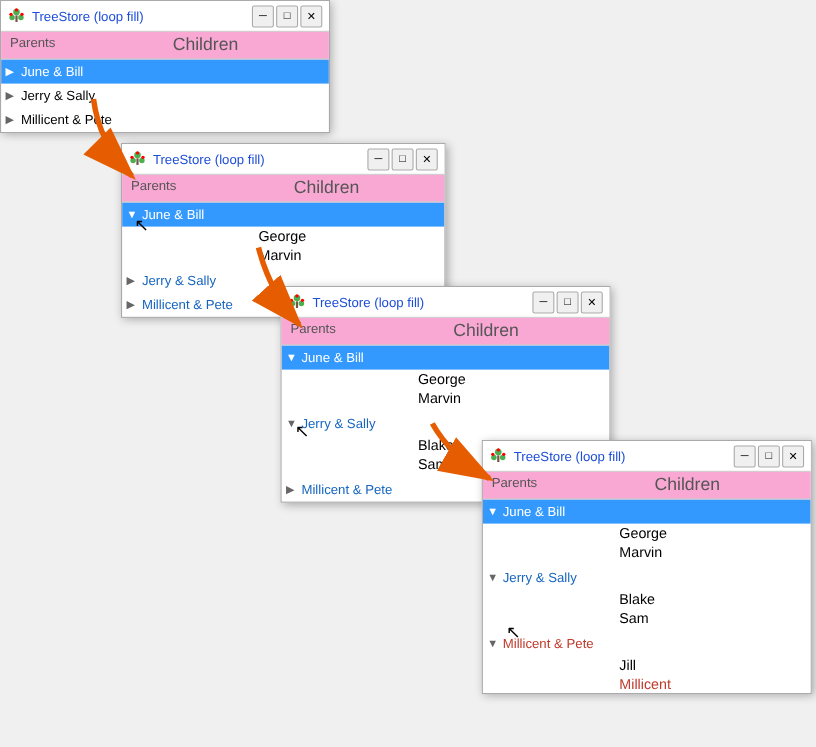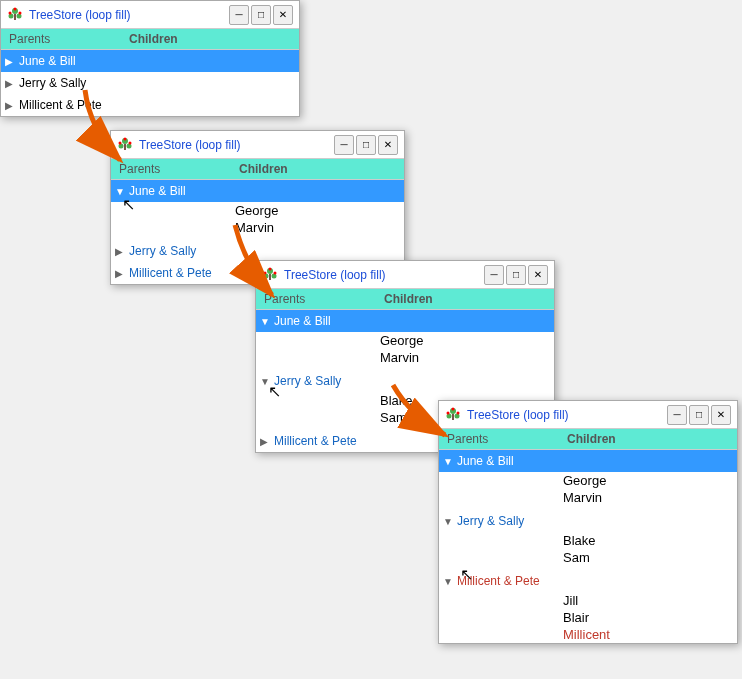--- a/index.html
+++ b/index.html
@@ -52,36 +52,37 @@
       display: flex;
       align-items: center;
       justify-content: center;
       font-size: 10px;
       cursor: pointer;
       border-radius: 2px;
     }
 
     .column-header {
       display: flex;
-      background: #5eead4;
+      background: #f9a8d4;
       border-bottom: 1px solid #ccc;
       padding: 3px 8px;
+      gap: 28px;
     }
 
     .col-parents {
       width: 120px;
       font-weight: normal;
       color: #555;
       font-size: 12px;
     }
 
     .col-children {
-      font-weight: bold;
+      font-weight: normal;
       color: #555;
-      font-size: 12px;
+      font-size: 16px;
     }
 
     .tree-content {
       overflow: hidden;
     }
 
     .tree-row {
       display: flex;
       align-items: center;
       padding: 2px 4px;
@@ -348,24 +349,20 @@
     <div class="tree-row" style="margin-top:4px;">
       <span class="expander">▼</span>
       <span class="parent-label parent-red">Millicent &amp; Pete</span>
     </div>
     <div class="child-only-row">
       <span class="spacer"></span>
       <span class="child-name">Jill</span>
     </div>
     <div class="child-only-row">
       <span class="spacer"></span>
-      <span class="child-name">Blair</span>
-    </div>
-    <div class="child-only-row">
-      <span class="spacer"></span>
       <span class="child-name" style="color:#c0392b;">Millicent</span>
     </div>
   </div>
 </div>
 
 <svg class="arrows-overlay">
   <defs>
     <marker id="arrowhead" markerWidth="10" markerHeight="7" refX="9" refY="3.5" orient="auto">
       <polygon points="0 0, 10 3.5, 0 7" fill="#e65c00"></polygon>
     </marker>

